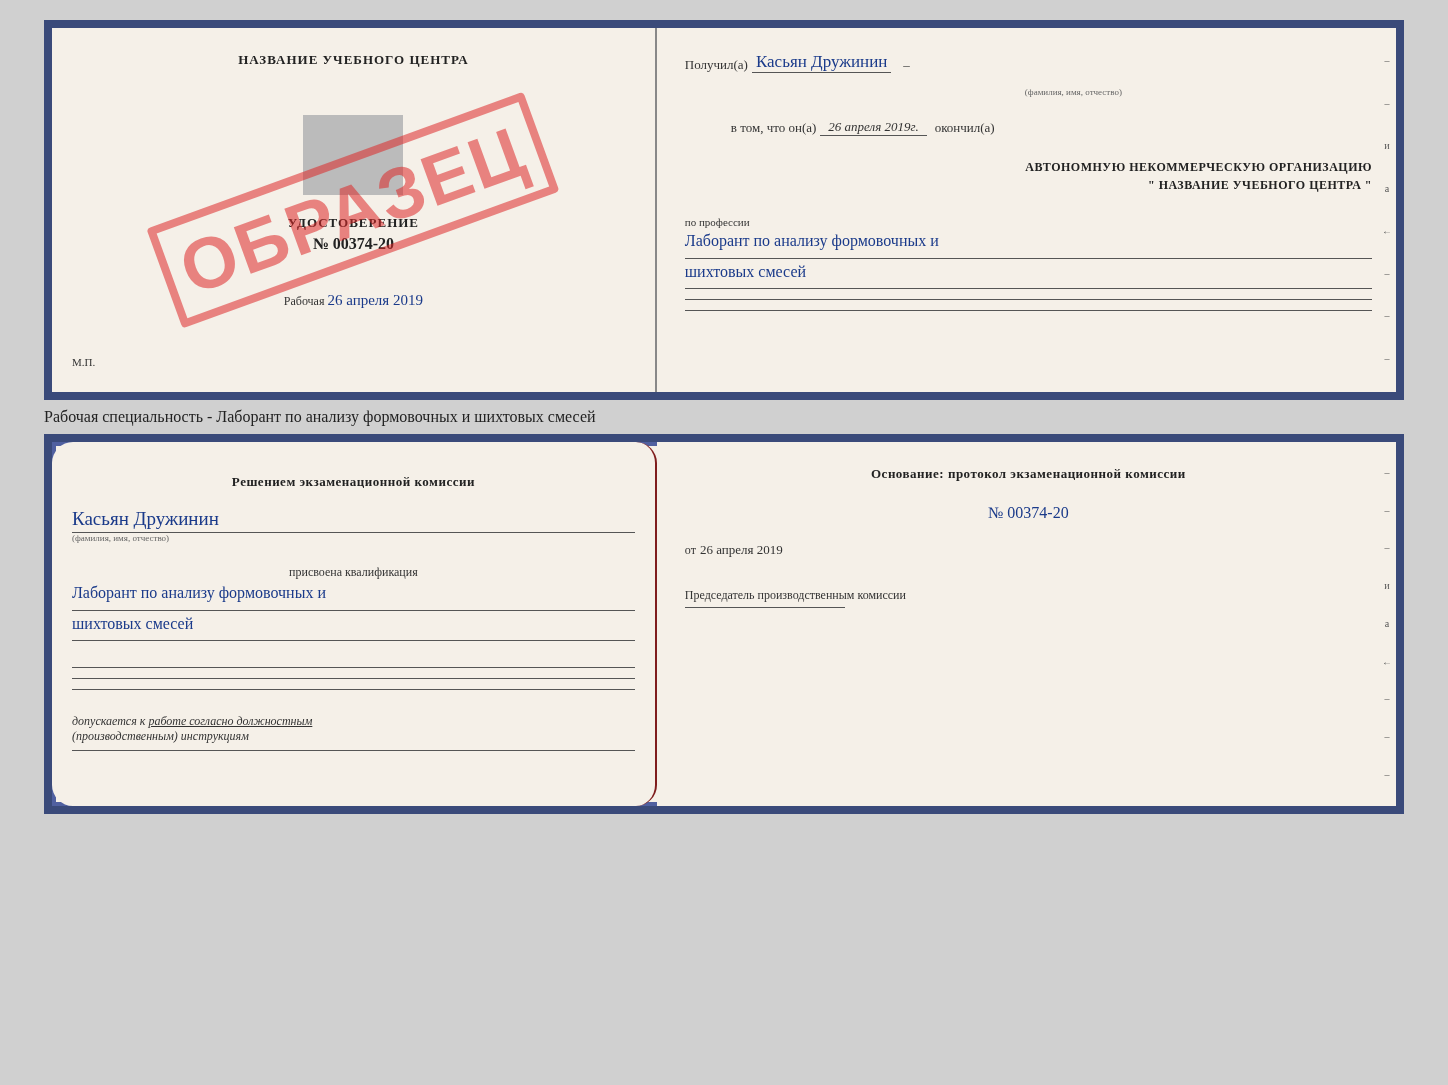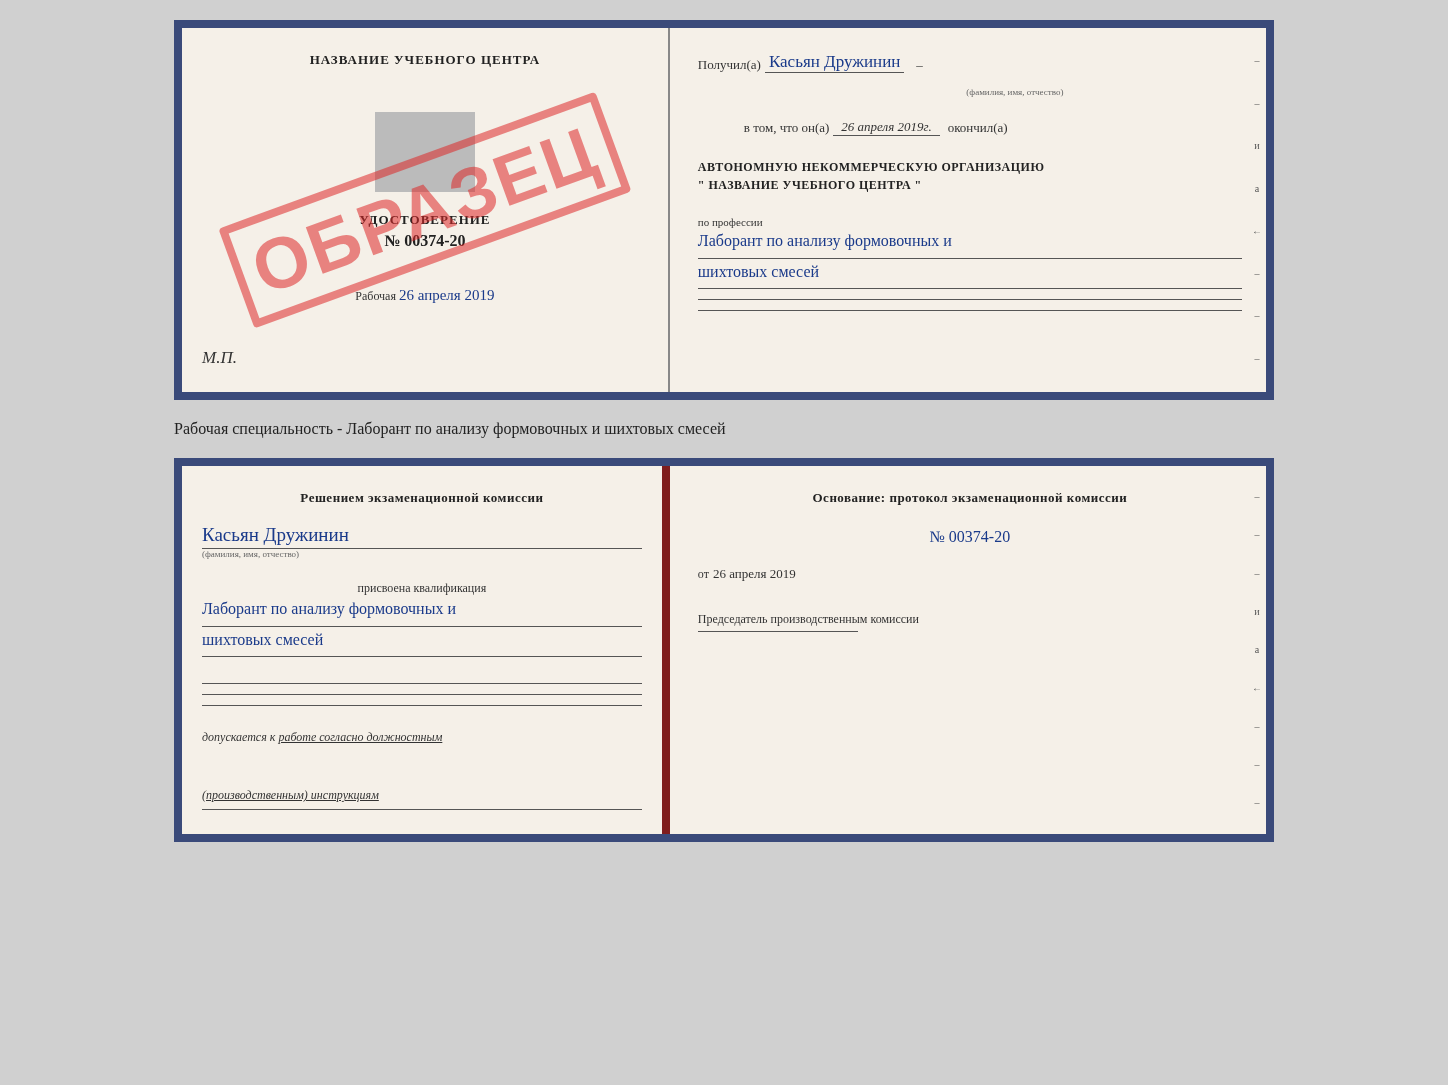--- a/index.html
+++ b/index.html
@@ -11,22 +11,22 @@
       display: flex;
       flex-direction: column;
       align-items: center;
       padding: 20px;
       gap: 16px;
     }
 
     .document-container {
       display: flex;
       flex-direction: column;
-      gap: 16px;
-      width: 1100px;
+      gap: 4px;
+      width: 1360px;
     }
 
     
     .top-document {
       display: flex;
       background: #f5f0e8;
       border: 8px solid #3a4a7a;
       box-shadow: inset 0 0 0 4px #5060a0;
       width: 100%;
       min-height: 380px;
@@ -98,25 +98,24 @@
       margin: 8px auto;
     }
 
     .issued-date {
       font-size: 12px;
       color: #333;
       text-align: center;
     }
 
     .mp-label {
-      font-size: 17px;
+      font-size: 11px;
       color: #333;
       align-self: flex-start;
       margin-top: 8px;
-      font-style: italic;
     }
 
     
     .right-panel {
       width: 55%;
       padding: 24px 24px 24px 28px;
       display: flex;
       flex-direction: column;
       gap: 14px;
       background: #f5f0e8;
@@ -166,21 +165,21 @@
     .small-label {
       font-size: 9px;
       color: #666;
       text-align: center;
     }
 
     .block-text {
       font-size: 12px;
       font-weight: bold;
       letter-spacing: 0.5px;
-      text-align: left;
+      text-align: right;
       color: #222;
       text-transform: uppercase;
       line-height: 1.5;
     }
 
     .profession-section {
       margin-top: 8px;
     }
 
     .profession-label-small {
@@ -214,26 +213,27 @@
       background: #f5f0e8;
       border: 8px solid #3a4a7a;
       box-shadow: inset 0 0 0 4px #5060a0;
       width: 100%;
       min-height: 380px;
       position: relative;
     }
 
     .bottom-left {
       width: 45%;
-      border-right: 8px solid #7f1d1d;
-      padding: 24px 20px;
+      border-right: 2px solid #7f1d1d;
+      padding: 32px 20px;
       display: flex;
       flex-direction: column;
       gap: 10px;
       background: #f5f0e8;
+      border-radius: 21px;
     }
 
     .bottom-right {
       width: 55%;
       padding: 24px 24px 24px 28px;
       display: flex;
       flex-direction: column;
       gap: 14px;
       background: #f5f0e8;
       position: relative;
@@ -388,21 +388,21 @@
         <div class="underline-row"></div>
         <div class="underline-row" style="margin-top:10px;"></div>
         <div class="underline-row" style="margin-top:10px;"></div>
       </div>
 
       <div style="margin-top:14px;">
         <div class="italic-text">
           <span>допускается к</span>
           <span style="text-decoration:underline;">работе согласно должностным</span>
         </div>
-        <div class="italic-text" style="text-decoration:underline;margin-top:43px;">(производственным) инструкциям</div>
+        <div class="italic-text" style="">(производственным) инструкциям</div>
         <div class="underline-row" style="margin-top:6px;"></div>
       </div>
     </div>
 
     <div class="bottom-right">
 
       <div class="commission-text">Основание: протокол экзаменационной комиссии</div>
 
       <div style="margin-top:8px; text-align:center;">
         <span class="number-handwritten">№ 00374-20</span>

